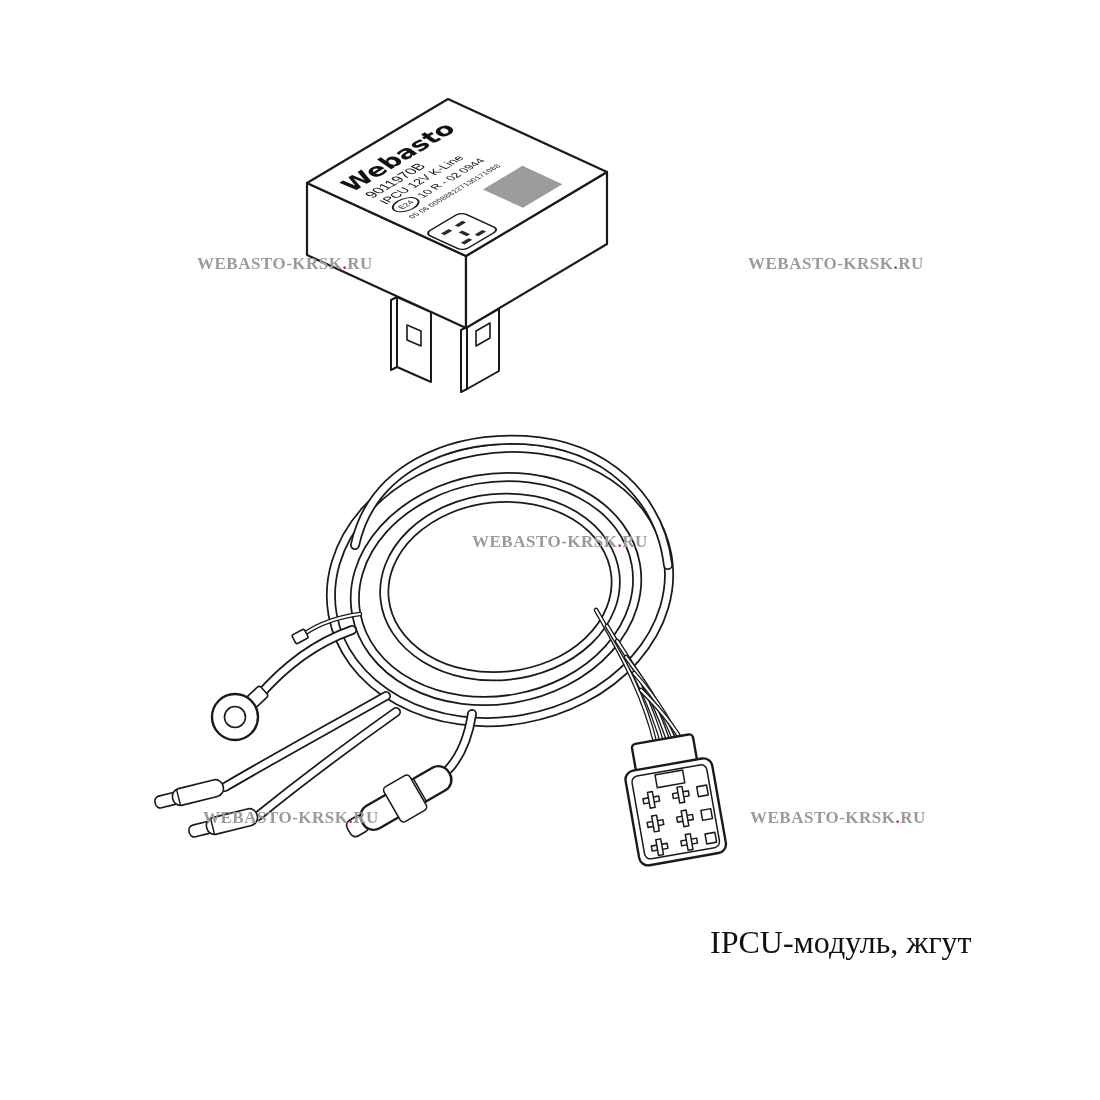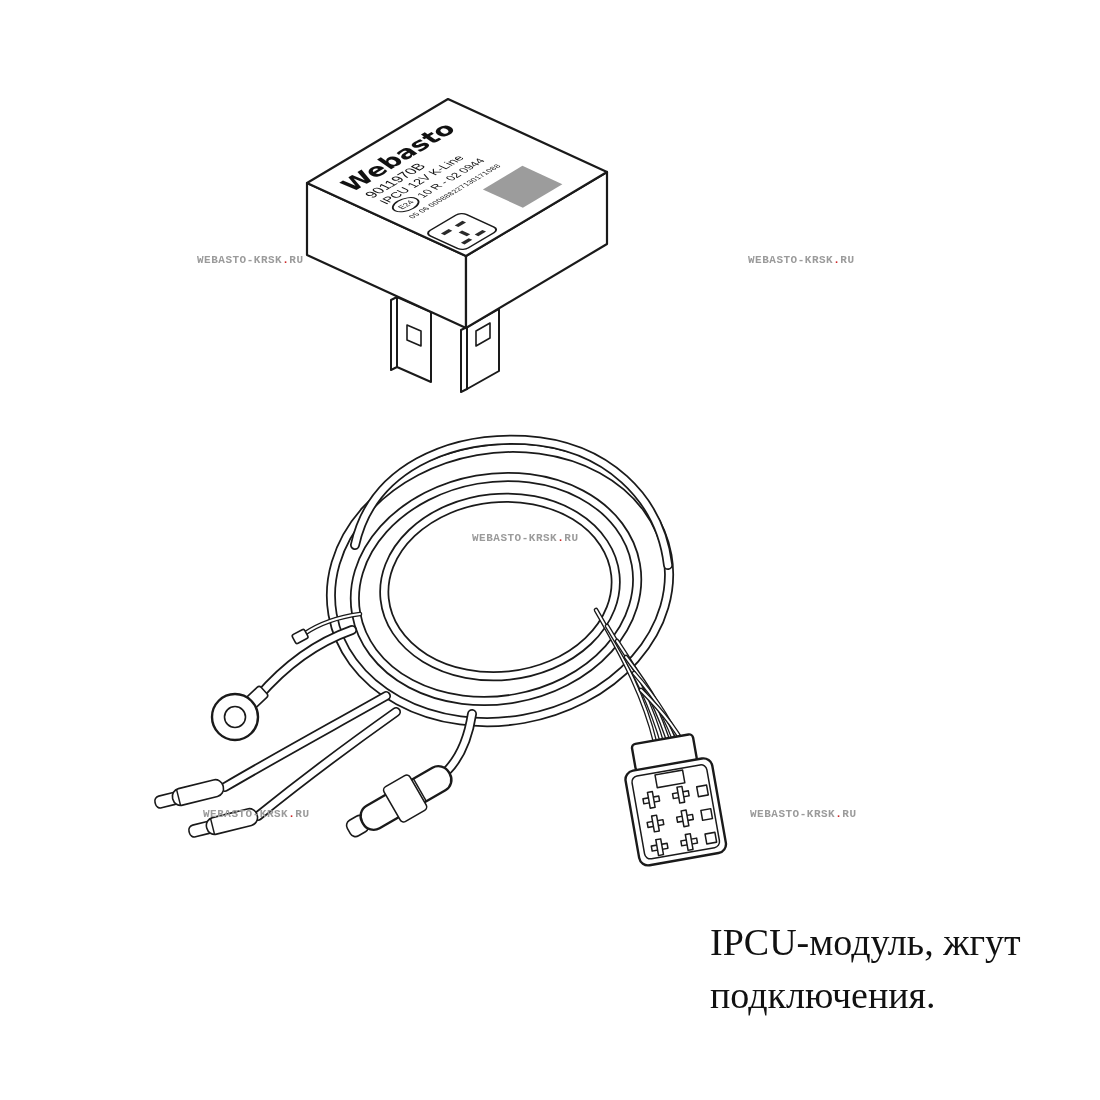--- a/index.html
+++ b/index.html
@@ -30,28 +30,28 @@
   .logo{fill:#111;font-family:"DejaVu Sans",sans-serif;font-weight:bold;font-style:italic;font-size:25px;}
   .pn{font-size:14px;}
   .model{font-size:12px;}
   .appr{font-size:11px;}
   .emark{font-size:8px;}
   .serial{font-size:7.5px;letter-spacing:.3px;}
   .graysq{fill:var(--label_square);}
   .pinmark{fill:#2a2a2a;}
 
   
-  .wm{position:absolute;z-index:3;font-family:Liberation Mono, monospace;
-      font-weight:bold;font-size:11px;letter-spacing:.5px;color:var(--watermark_gray);
+  .wm{position:absolute;z-index:3;font-family:Liberation Serif, serif;
+      font-weight:bold;font-size:17px;letter-spacing:.5px;color:var(--watermark_gray);
       white-space:nowrap;}
   .wm .dot{color:var(--watermark_red);}
 
   
   .caption{position:absolute;z-index:3;left:710px;top:916px;color:#111;
-           font-family:"Liberation Serif",serif;font-size:38px;line-height:53px;}
+           font-family:"Liberation Serif",serif;font-size:32px;line-height:53px;}
 </style>
 </head>
 <body>
 
 <div class="canvas">
 
 <svg class="art" width="1100" height="1100" viewBox="0 0 1100 1100">
 
   <g>
 
@@ -190,16 +190,15 @@
 </svg>
 
 <div class="wm" style="left:197px;top:254px"><span>WEBASTO-KRSK</span><span class="dot">.</span><span>RU</span></div>
 <div class="wm" style="left:748px;top:254px"><span>WEBASTO-KRSK</span><span class="dot">.</span><span>RU</span></div>
 <div class="wm" style="left:472px;top:532px"><span>WEBASTO-KRSK</span><span class="dot">.</span><span>RU</span></div>
 <div class="wm" style="left:203px;top:808px"><span>WEBASTO-KRSK</span><span class="dot">.</span><span>RU</span></div>
 <div class="wm" style="left:750px;top:808px"><span>WEBASTO-KRSK</span><span class="dot">.</span><span>RU</span></div>
 
 <div class="caption">
   <div>IPCU-модуль, жгут</div>
-  <div>подключения.</div>
 </div>
 
 </div>
 
 </body></html>

